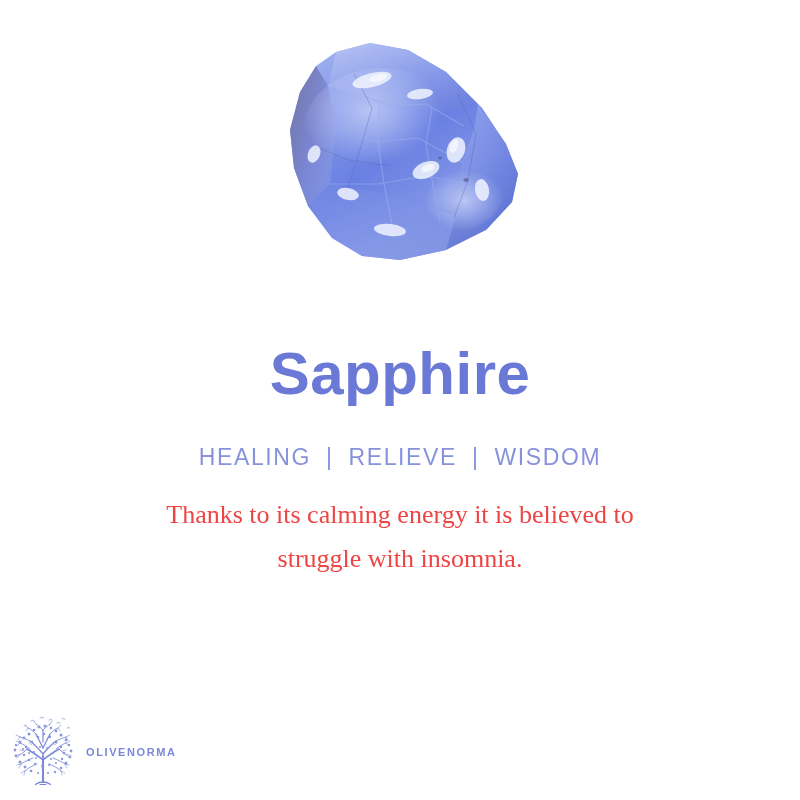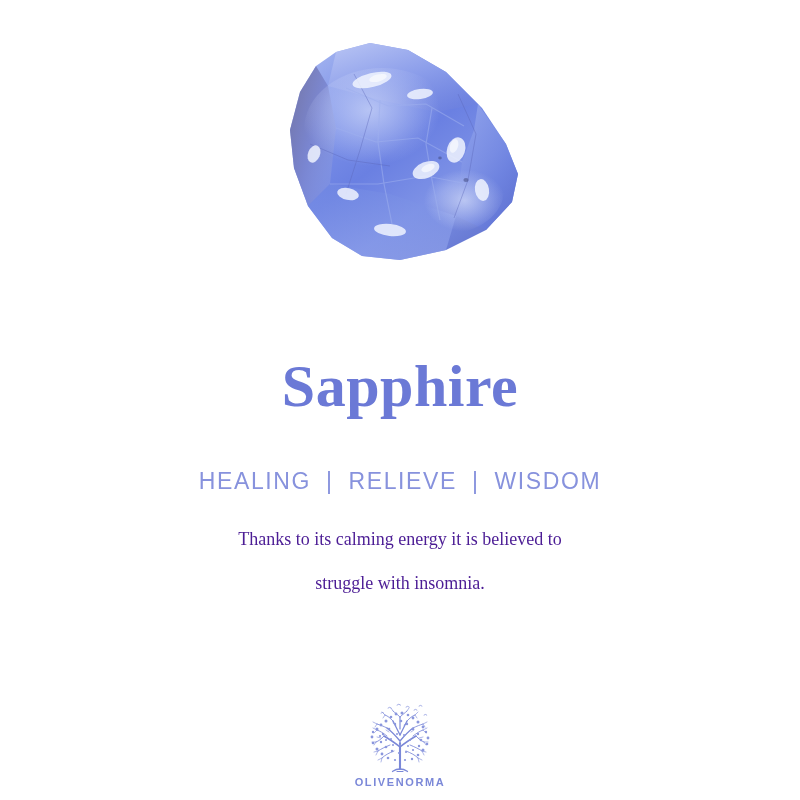--- a/index.html
+++ b/index.html
@@ -43,27 +43,27 @@
   }
 
   .stone-svg {
     display: block;
     width: 300px;
     height: 250px;
   }
 
   
   .title {
-    font-family: Liberation Serif, serif;
+    font-family: Liberation Sans, sans-serif;
     font-size: 60px;
     font-weight: 700;
     line-height: 1;
     color: #6b79d6;
     letter-spacing: 0.5px;
-    margin: 16px;
+    margin: 4px;
     text-align: center;
     padding-top: 30px;
   }
 
   
   .subtitle {
     font-family: "Liberation Sans", sans-serif;
     font-size: 23px;
     font-weight: 300;
     color: #8792dd;
@@ -75,41 +75,41 @@
   }
   .subtitle .sep {
     padding: 0 7px;
     color: #8792dd;
     font-weight: 300;
   }
 
   
   .body-copy {
     font-family: "Liberation Serif", "DejaVu Serif", serif;
-    font-size: 18px;
+    font-size: 26px;
     line-height: 44px;
-    color: #4c1d95;
+    color: #ef4444;
     text-align: center;
     width: 760px;
     margin: 0;
     padding-top: 22px;
   }
   .body-copy .ln {
     display: block;
     white-space: nowrap;
   }
 
   
   .brand {
     position: absolute;
     left: 0;
     right: 0;
     bottom: 12px;
     display: flex;
-    flex-direction: column;
+    flex-direction: row;
     align-items: center;
   }
   .brand-mark {
     display: block;
     width: 86px;
     height: 74px;
   }
   .brand-name {
     font-family: "Liberation Sans", sans-serif;
     font-size: 11px;

